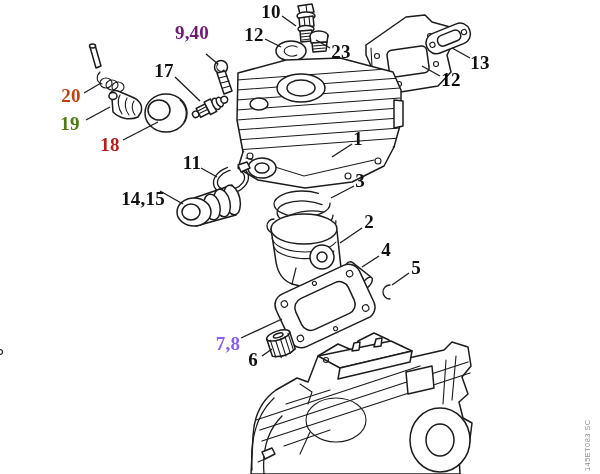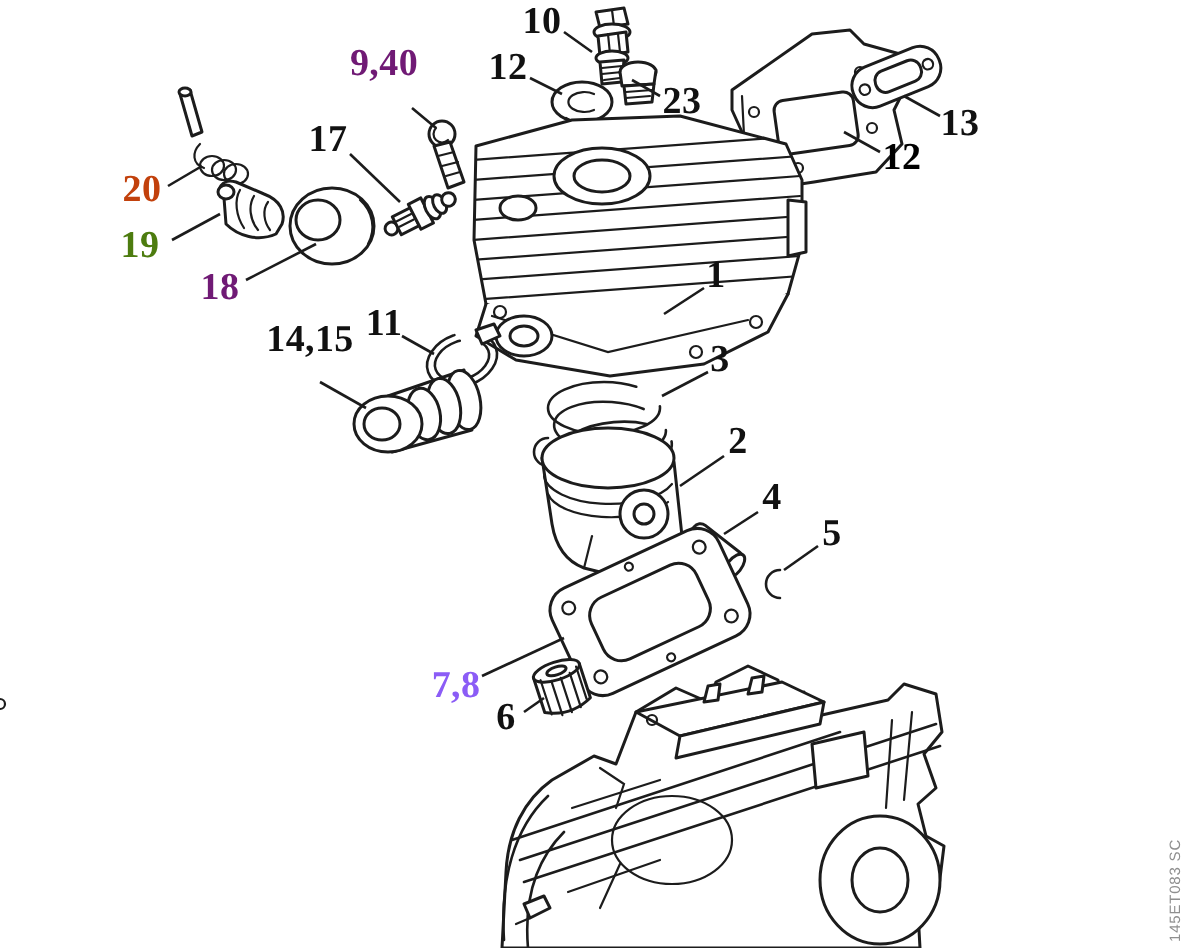--- a/index.html
+++ b/index.html
@@ -257,23 +257,23 @@
 
 <div class="callout-label" style="left: 271px; top: 11px; color: rgb(17, 17, 17);">10</div>
     <div class="callout-label" style="left: 254px; top: 34px; color: rgb(17, 17, 17);">12</div>
     <div class="callout-label" style="left: 341px; top: 51px; color: rgb(17, 17, 17);">23</div>
     <div class="callout-label" style="left: 480px; top: 62px; color: rgb(17, 17, 17);">13</div>
     <div class="callout-label" style="left: 451px; top: 79px; color: #000000;">12</div>
     <div class="callout-label" style="left: 192px; top: 32px; color: #701a75;">9,40</div>
     <div class="callout-label" style="left: 164px; top: 70px; color: rgb(17, 17, 17);">17</div>
     <div class="callout-label" style="left: 71px; top: 95px; color: #c2410c;">20</div>
     <div class="callout-label" style="left: 70px; top: 123px; color: #4d7c0f;">19</div>
-    <div class="callout-label" style="left: 110px; top: 144px; color: #701a75;">18</div>
+    <div class="callout-label" style="left: 110px; top: 144px; color: #b91c1c;">18</div>
     <div class="callout-label" style="left: 192px; top: 162px; color: rgb(17, 17, 17);">11</div>
-    <div class="callout-label" style="left: 143px; top: 170px; color: rgb(17, 17, 17); margin-left: 12px;">14,15</div>
+    <div class="callout-label" style="left: 143px; top: 198px; color: rgb(17, 17, 17);">14,15</div>
     <div class="callout-label" style="left: 358px; top: 138px; color: rgb(17, 17, 17);">1</div>
     <div class="callout-label" style="left: 360px; top: 180px; color: rgb(17, 17, 17);">3</div>
     <div class="callout-label" style="left: 369px; top: 221px; color: rgb(17, 17, 17);">2</div>
     <div class="callout-label" style="left: 386px; top: 249px; color: rgb(17, 17, 17);">4</div>
     <div class="callout-label" style="left: 416px; top: 267px; color: rgb(17, 17, 17);">5</div>
     <div class="callout-label" style="left: 228px; top: 343px; color: #8b5cf6;">7,8</div>
     <div class="callout-label" style="left: 253px; top: 359px; color: rgb(17, 17, 17);">6</div>
   </div>
 
 </body></html>

